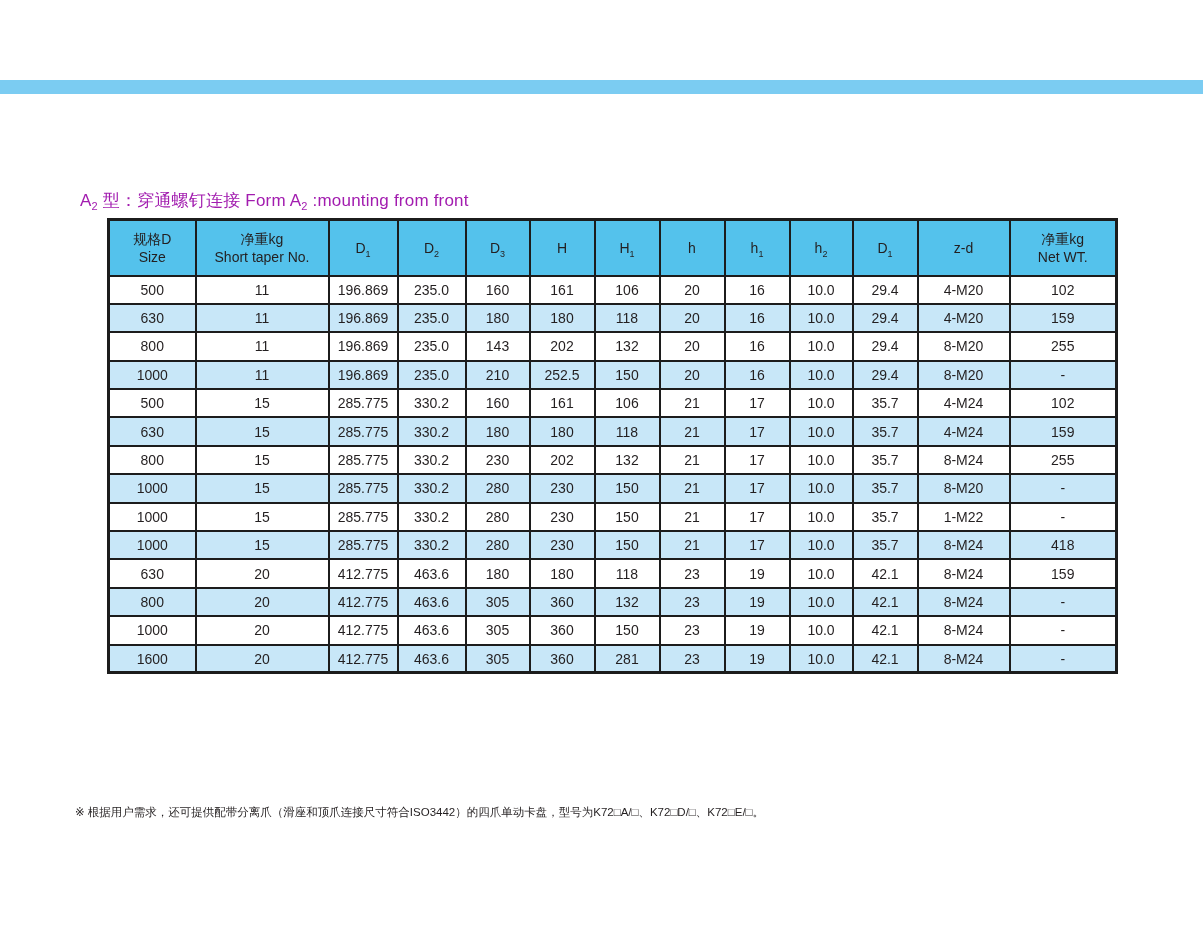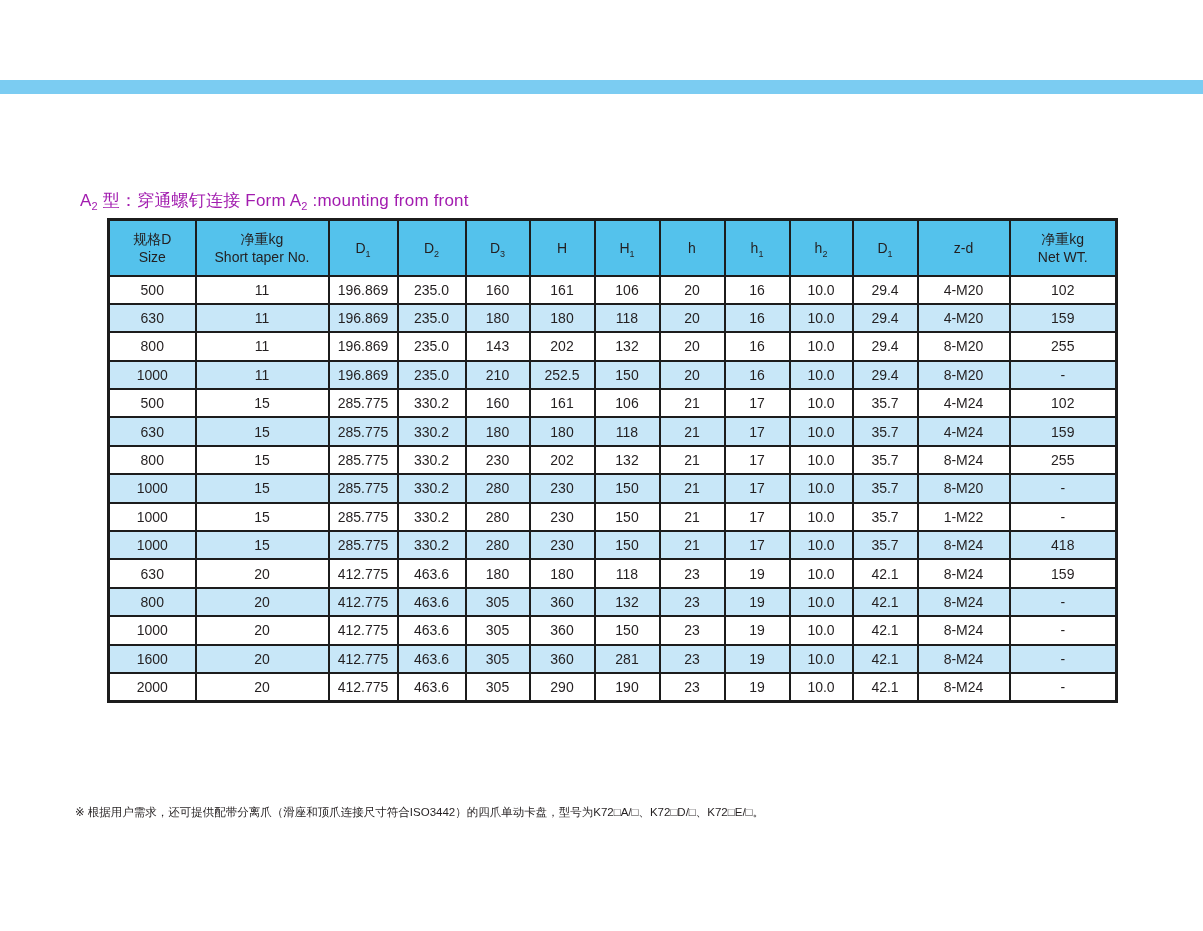--- a/index.html
+++ b/index.html
@@ -318,34 +318,19 @@
           <td>305</td>
           <td>360</td>
           <td>281</td>
           <td>23</td>
           <td>19</td>
           <td>10.0</td>
           <td>42.1</td>
           <td>8-M24</td>
           <td>-</td>
         </tr>
-        <tr>
-          <td>2000</td>
-          <td>20</td>
-          <td>412.775</td>
-          <td>463.6</td>
-          <td>305</td>
-          <td>290</td>
-          <td>190</td>
-          <td>23</td>
-          <td>19</td>
-          <td>10.0</td>
-          <td>42.1</td>
-          <td>8-M24</td>
-          <td>-</td>
-        </tr>
       </tbody>
   </table>
 </div>
 
 <div class="footnote">
   <div class="zh">※ 根据用户需求，还可提供配带分离爪（滑座和顶爪连接尺寸符合ISO3442）的四爪单动卡盘，型号为K72□A/□、K72□D/□、K72□E/□。</div>
 </div>
 
 </body></html>

